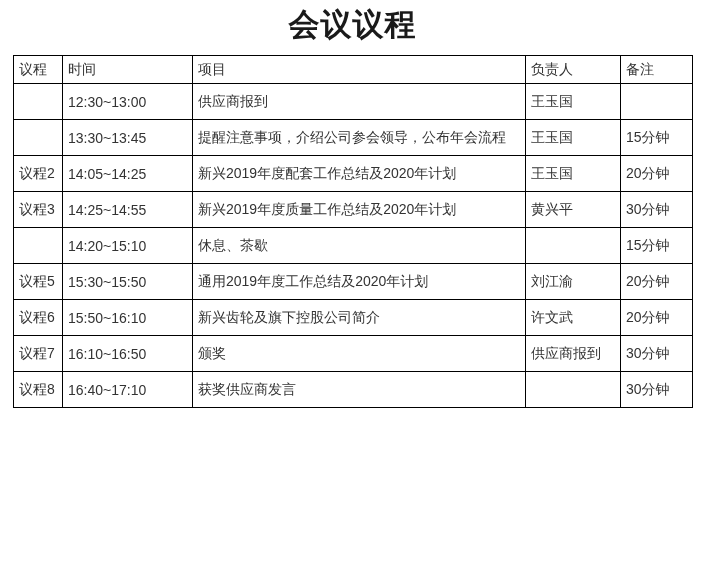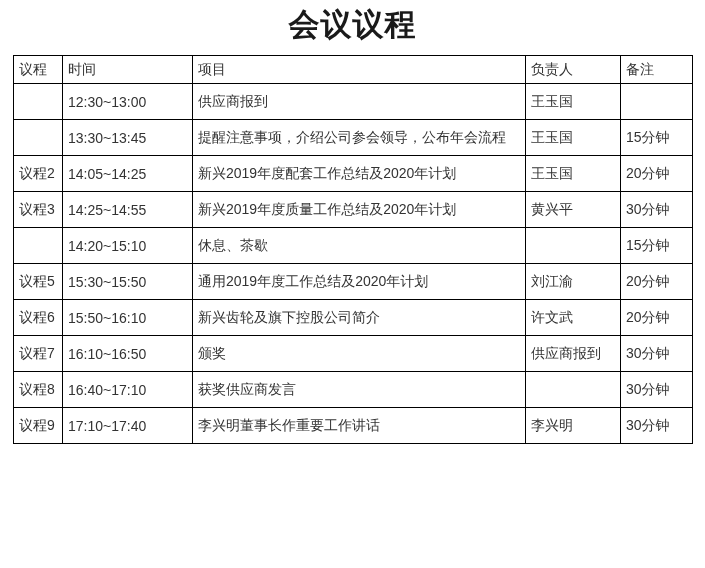--- a/index.html
+++ b/index.html
@@ -127,23 +127,16 @@
         <td>供应商报到</td>
         <td>30分钟</td>
       </tr>
       <tr>
         <td>议程8</td>
         <td>16:40~17:10</td>
         <td>获奖供应商发言</td>
         <td></td>
         <td>30分钟</td>
       </tr>
-      <tr>
-        <td>议程9</td>
-        <td>17:10~17:40</td>
-        <td>李兴明董事长作重要工作讲话</td>
-        <td>李兴明</td>
-        <td>30分钟</td>
-      </tr>
     </tbody>
   </table>
 
 </div>
 
 </body></html>

